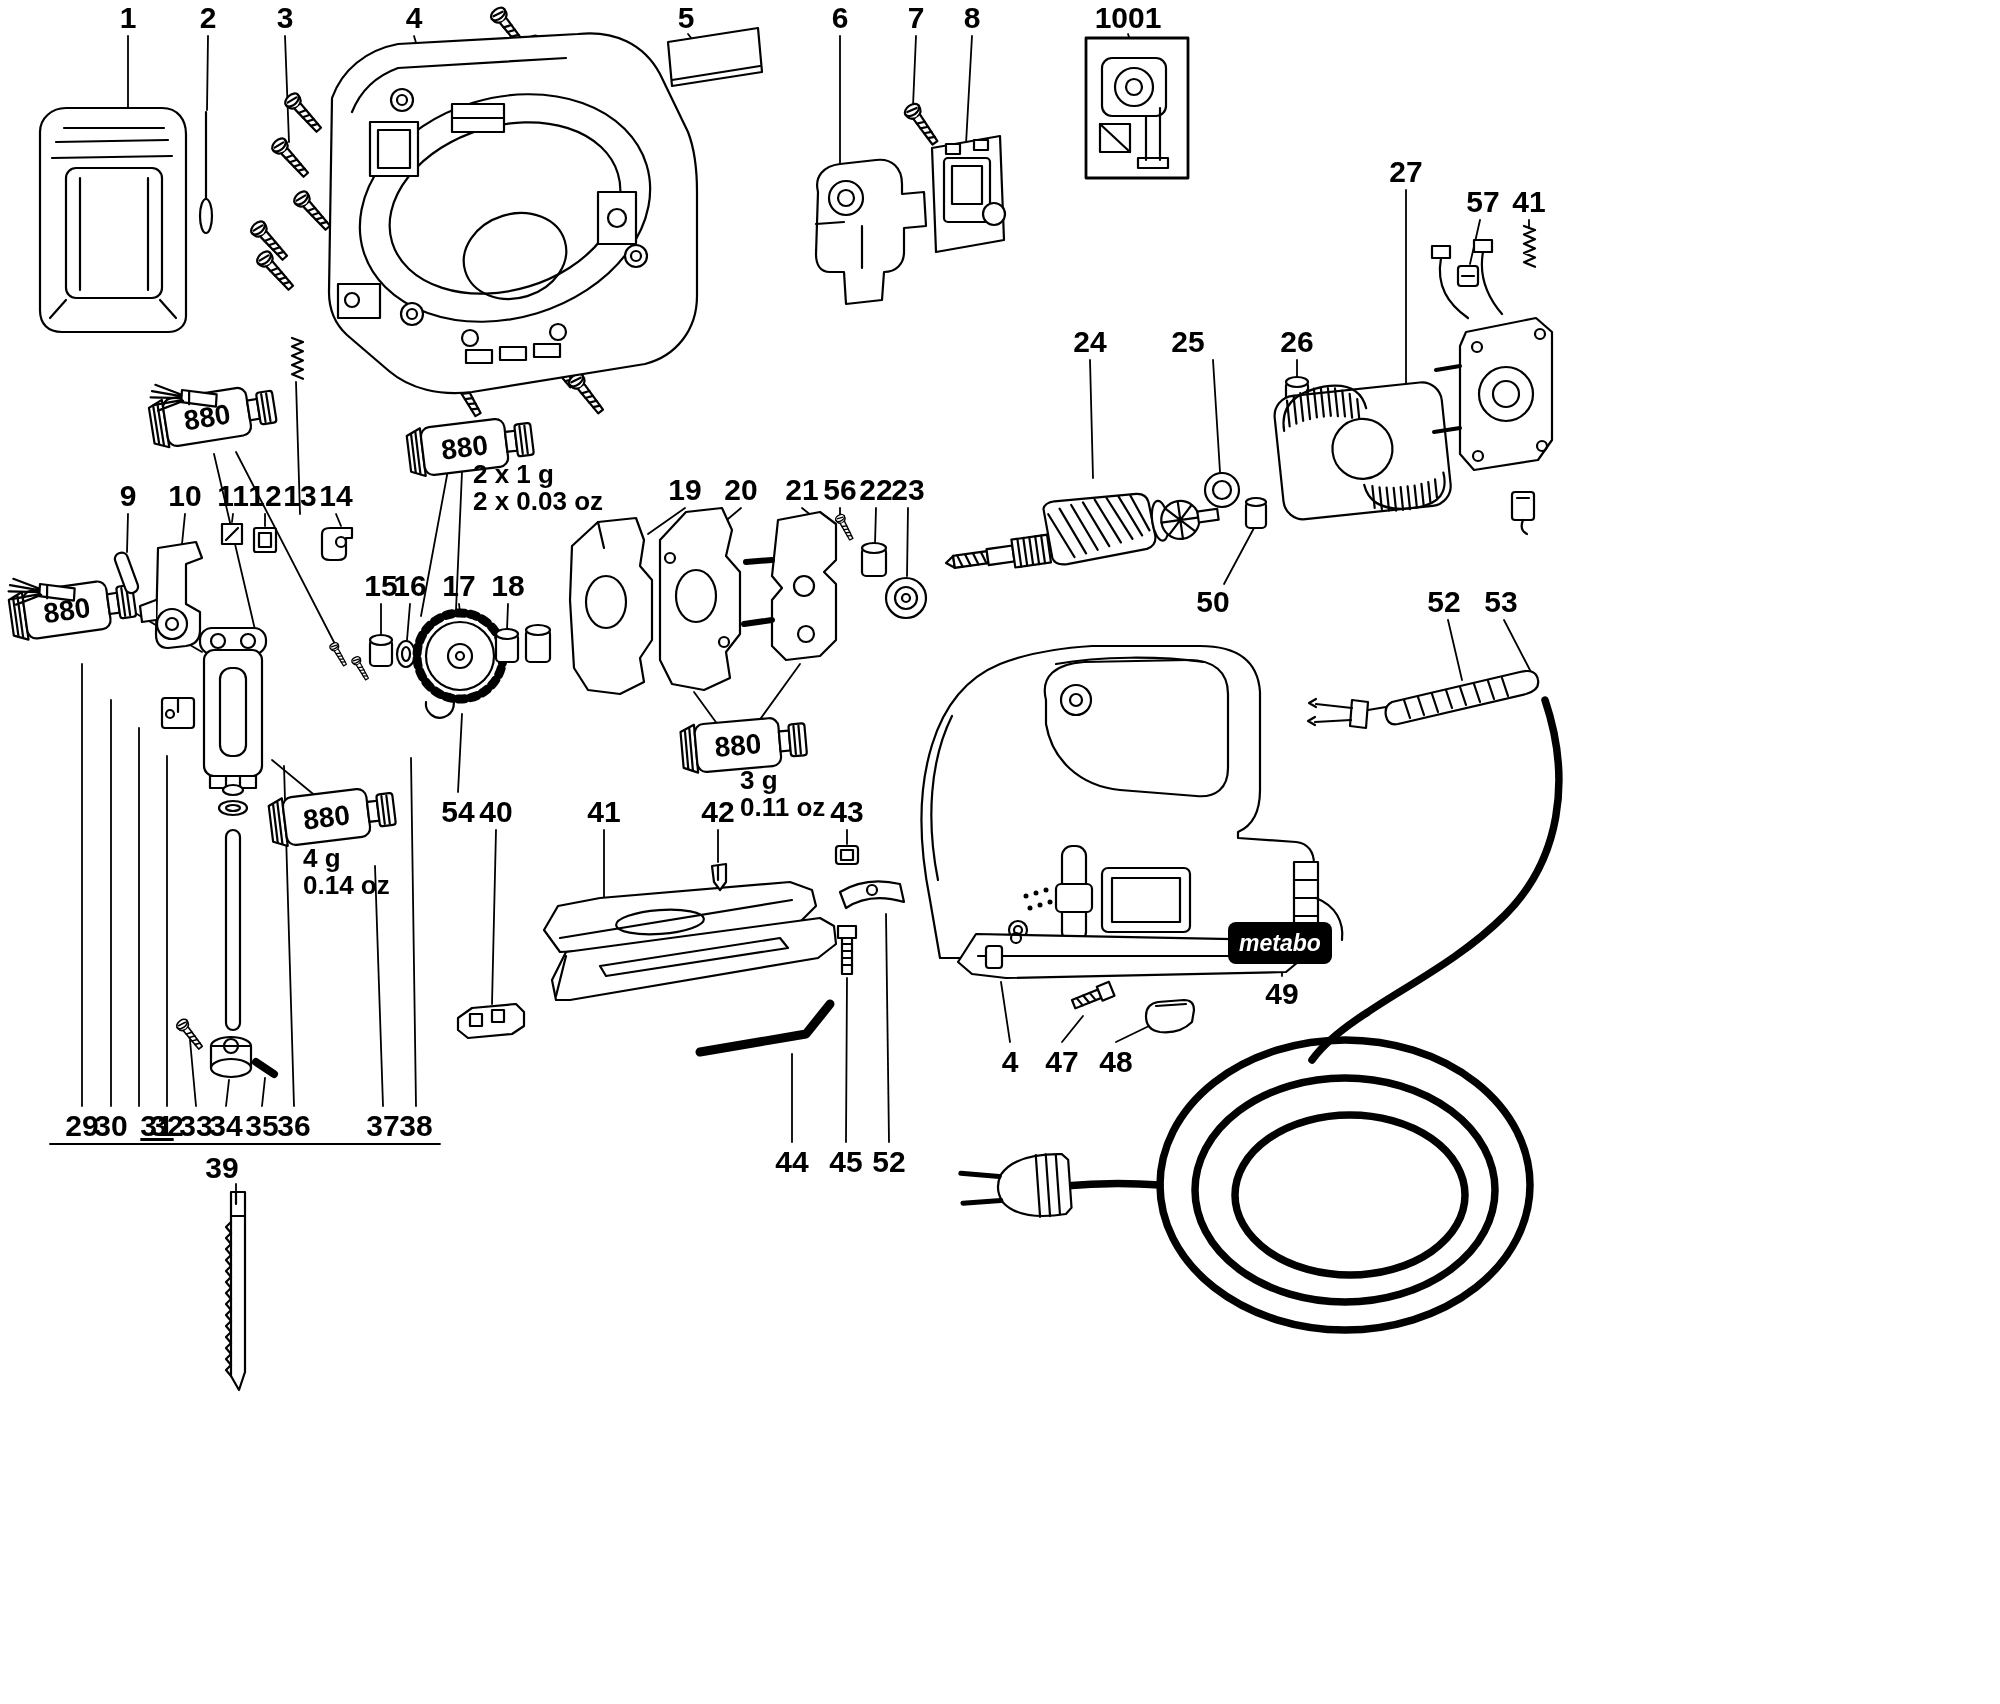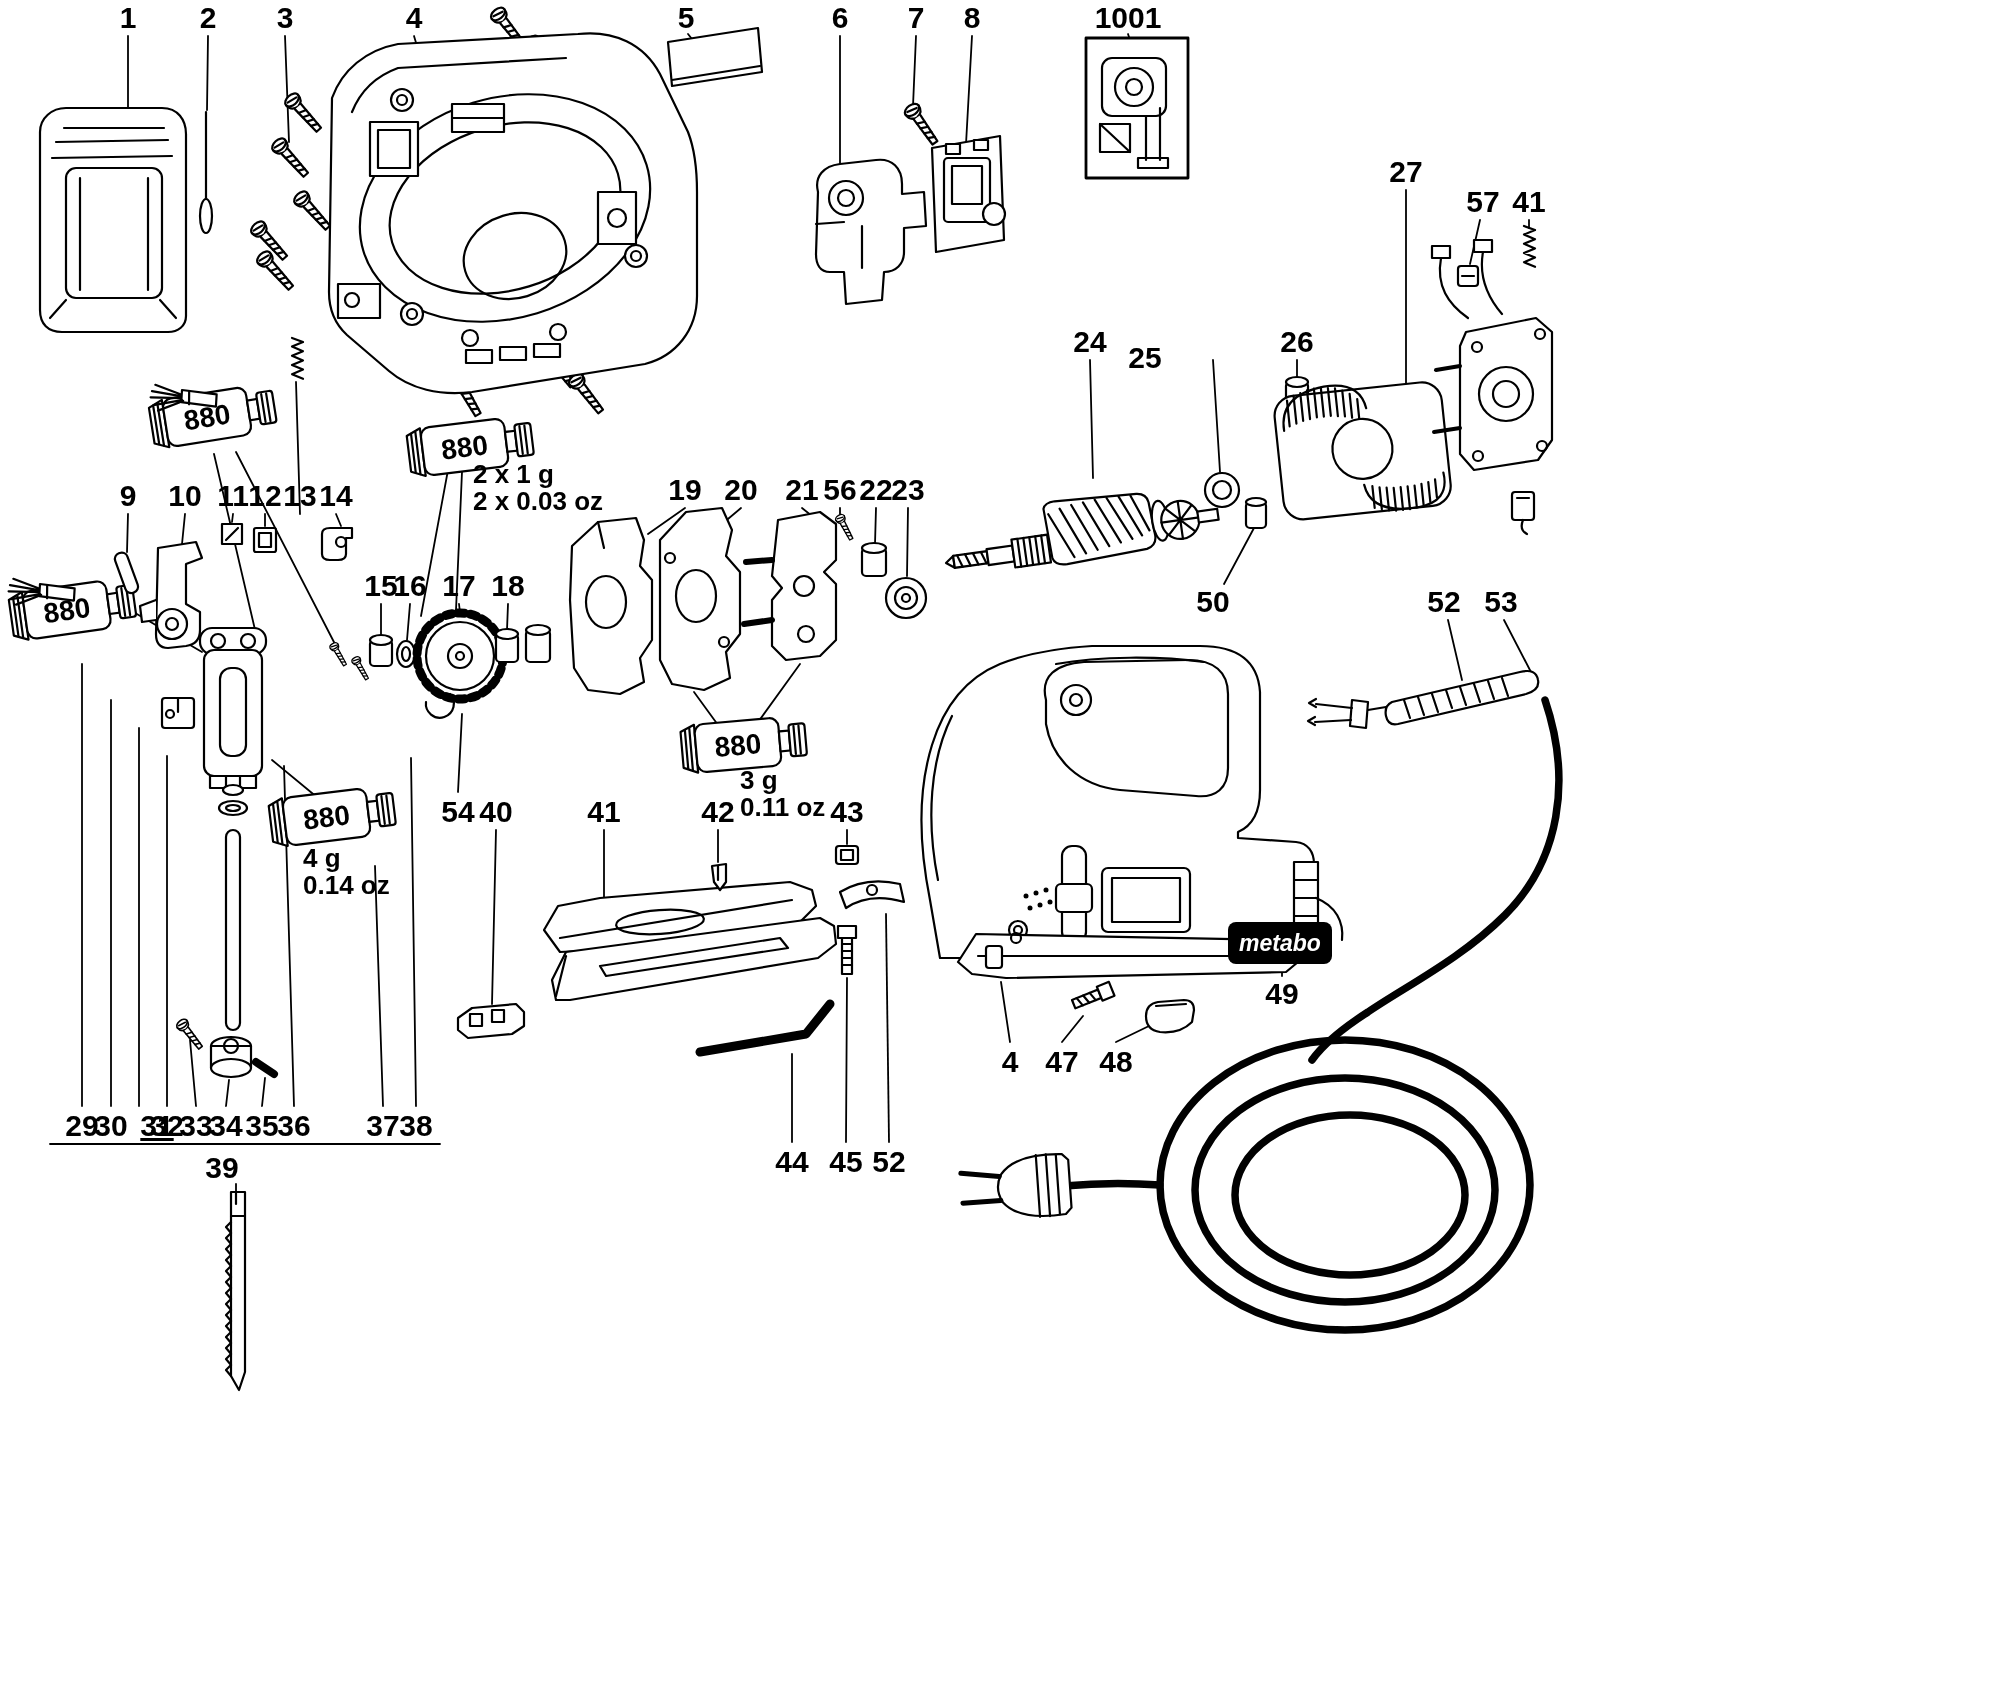--- a/index.html
+++ b/index.html
@@ -531,21 +531,21 @@
       <div class="callout" style="left: 414px; top: 2px;">4</div>
       <div class="callout" style="left: 686px; top: 2px;">5</div>
       <div class="callout" style="left: 840px; top: 2px;">6</div>
       <div class="callout" style="left: 916px; top: 2px;">7</div>
       <div class="callout" style="left: 972px; top: 2px;">8</div>
       <div class="callout" style="left: 1128px; top: 2px;">1001</div>
       <div class="callout" style="left: 1406px; top: 156px;">27</div>
       <div class="callout" style="left: 1483px; top: 186px;">57</div>
       <div class="callout" style="left: 1529px; top: 186px;">41</div>
       <div class="callout" style="left: 1090px; top: 326px;">24</div>
-      <div class="callout" style="left: 1145px; top: 326px; margin-top: 16px;">25</div>
+      <div class="callout" style="left: 1188px; top: 326px;">25</div>
       <div class="callout" style="left: 1297px; top: 326px;">26</div>
       <div class="callout" style="left: 1213px; top: 586px;">50</div>
       <div class="callout" style="left: 1444px; top: 586px;">52</div>
       <div class="callout" style="left: 1501px; top: 586px;">53</div>
       <div class="callout" style="left: 128px; top: 480px;">9</div>
       <div class="callout" style="left: 185px; top: 480px;">10</div>
       <div class="callout" style="left: 233px; top: 480px;">11</div>
       <div class="callout" style="left: 265px; top: 480px;">12</div>
       <div class="callout" style="left: 300px; top: 480px;">13</div>
       <div class="callout" style="left: 336px; top: 480px;">14</div>

